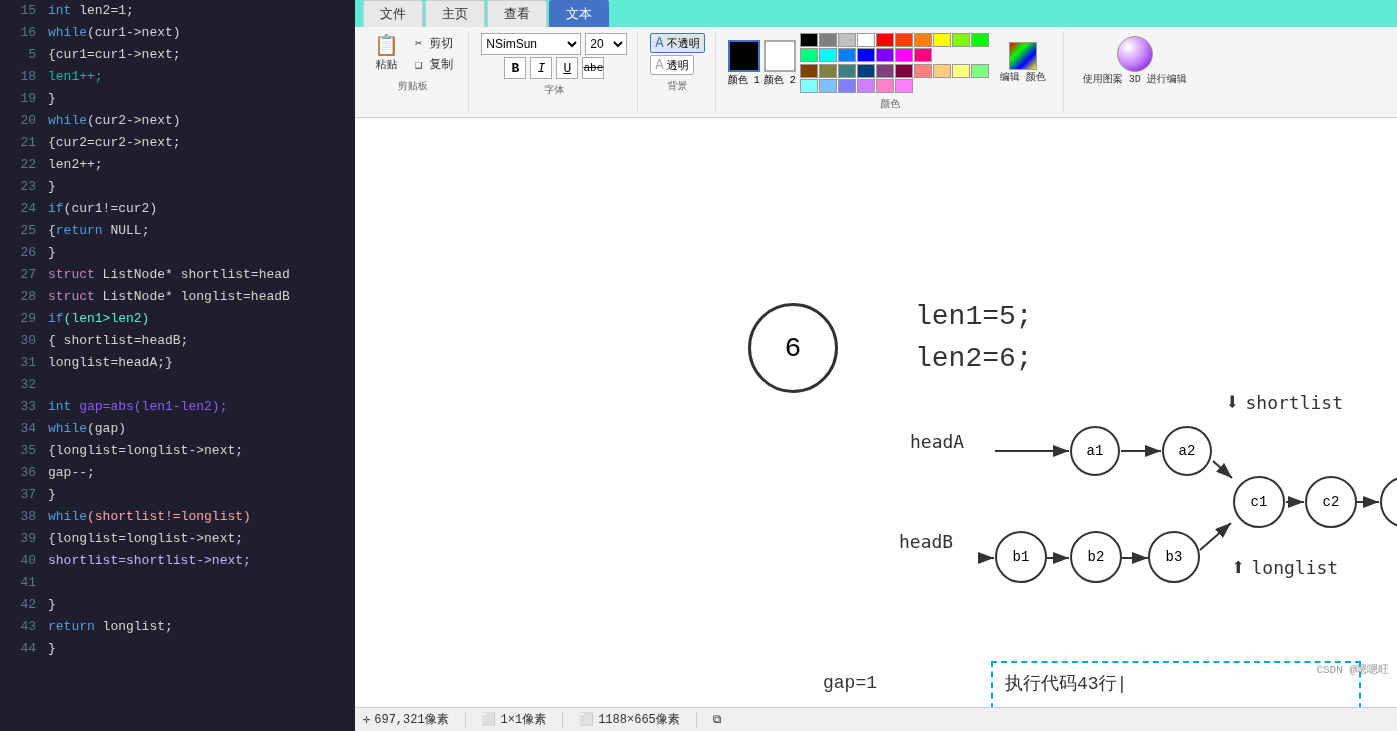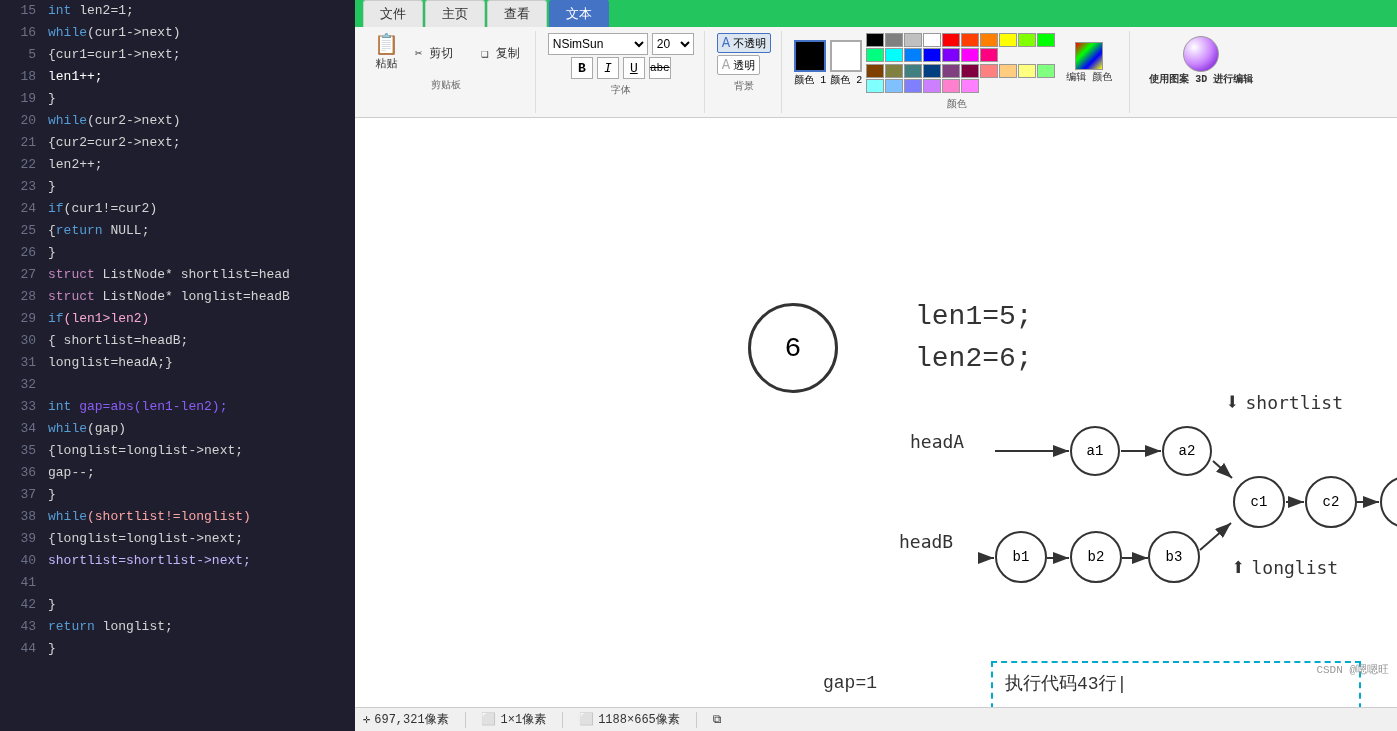--- a/index.html
+++ b/index.html
@@ -34,21 +34,21 @@
       display: flex;
       flex-direction: column;
       background: #f0f0f0;
     }
 
     
     #tab-bar {
       display: flex;
       padding: 0 8px;
       gap: 2px;
-      background: #22c55e;
+      background: #5eead4;
     }
     .tab {
       padding: 4px 16px;
       font-size: 13px;
       cursor: pointer;
       border: 1px solid #ccc;
       border-bottom: none;
       background: #e8e8e8;
       color: #333;
       border-radius: 3px 3px 0 0;
@@ -258,21 +258,21 @@
       <div class="code-line">
         <span class="line-num">16</span>
         <span><span style="color: rgb(86, 156, 214);">while</span><span style="color: rgb(212, 212, 212);">(cur1-&gt;next)</span></span>
       </div>
       <div class="code-line">
         <span class="line-num">5</span>
         <span><span style="color: rgb(212, 212, 212);">{cur1=cur1-&gt;next;</span></span>
       </div>
       <div class="code-line">
         <span class="line-num">18</span>
-        <span><span style="color: #ffffff;">    len1++;</span></span>
+        <span><span style="color: #14b8a6;">    len1++;</span></span>
       </div>
       <div class="code-line">
         <span class="line-num">19</span>
         <span><span style="color: rgb(212, 212, 212);">}</span></span>
       </div>
       <div class="code-line">
         <span class="line-num">20</span>
         <span><span style="color: rgb(212, 212, 212);">  </span><span style="color: rgb(86, 156, 214);">while</span><span style="color: rgb(212, 212, 212);">(cur2-&gt;next)</span></span>
       </div>
       <div class="code-line">
@@ -302,21 +302,21 @@
       <div class="code-line">
         <span class="line-num">27</span>
         <span><span style="color: rgb(197, 134, 192);">struct</span><span style="color: rgb(212, 212, 212);"> ListNode* shortlist=head</span></span>
       </div>
       <div class="code-line">
         <span class="line-num">28</span>
         <span><span style="color: rgb(197, 134, 192);">struct</span><span style="color: rgb(212, 212, 212);"> ListNode* longlist=headB</span></span>
       </div>
       <div class="code-line">
         <span class="line-num">29</span>
-        <span><span style="color: rgb(86, 156, 214);">if</span><span style="color: #f9a8d4; text-align: center;">(len1&gt;len2)</span></span>
+        <span><span style="color: rgb(86, 156, 214);">if</span><span style="color: #5eead4; text-align: center;">(len1&gt;len2)</span></span>
       </div>
       <div class="code-line">
         <span class="line-num">30</span>
         <span><span style="color: rgb(212, 212, 212);">  { shortlist=headB;</span></span>
       </div>
       <div class="code-line">
         <span class="line-num">31</span>
         <span><span style="color: rgb(212, 212, 212);">    longlist=headA;}</span></span>
       </div>
       <div class="code-line">
@@ -384,21 +384,21 @@
   </div>
 
   <div id="ribbon">
 
     <div class="ribbon-group">
       <div class="ribbon-row">
         <div class="ribbon-btn">
           <span class="ribbon-btn-icon">📋</span>
           <span>粘贴</span>
         </div>
-        <div style="display:flex;flex-direction:row;gap:18px;">
+        <div style="display:flex;flex-direction:column;gap:0;">
           <div class="ribbon-btn" style="flex-direction:row;font-size:12px;padding:1px 4px;">✂ 剪切</div>
           <div class="ribbon-btn" style="flex-direction:row;font-size:12px;padding:1px 4px;">❑ 复制</div>
         </div>
       </div>
       <div class="ribbon-group-label">剪贴板</div>
     </div>
 
     <div class="ribbon-group">
       <div class="ribbon-row">
         <select class="font-name-select">
@@ -486,21 +486,21 @@
 
         <div class="ribbon-btn" style="min-width:40px;">
           <div style="width:28px;height:28px;background:linear-gradient(135deg,#ff0000,#00ff00,#0000ff,#ffff00);border:1px solid #999;"></div>
           <span style="font-size:10px;text-align:center;">编辑
 颜色</span>
         </div>
       </div>
       <div class="ribbon-group-label">颜色</div>
     </div>
 
-    <div class="ribbon-group" style="border-right:none;font-weight:bold;">
+    <div class="ribbon-group" style="border-right:none;">
       <div class="ribbon-btn">
         <div style="width:36px;height:36px;background:radial-gradient(circle at 30% 30%, #fff, #cc88ff, #6600cc);border-radius:50%;border:1px solid #999;"></div>
         <span style="font-size:10px;text-align:center;">使用图案 3D 进行编辑</span>
       </div>
     </div>
   </div>
 
   <div id="canvas-area">
 
     <div class="big-circle" style="left:393px;top:185px;width:90px;height:90px;">

